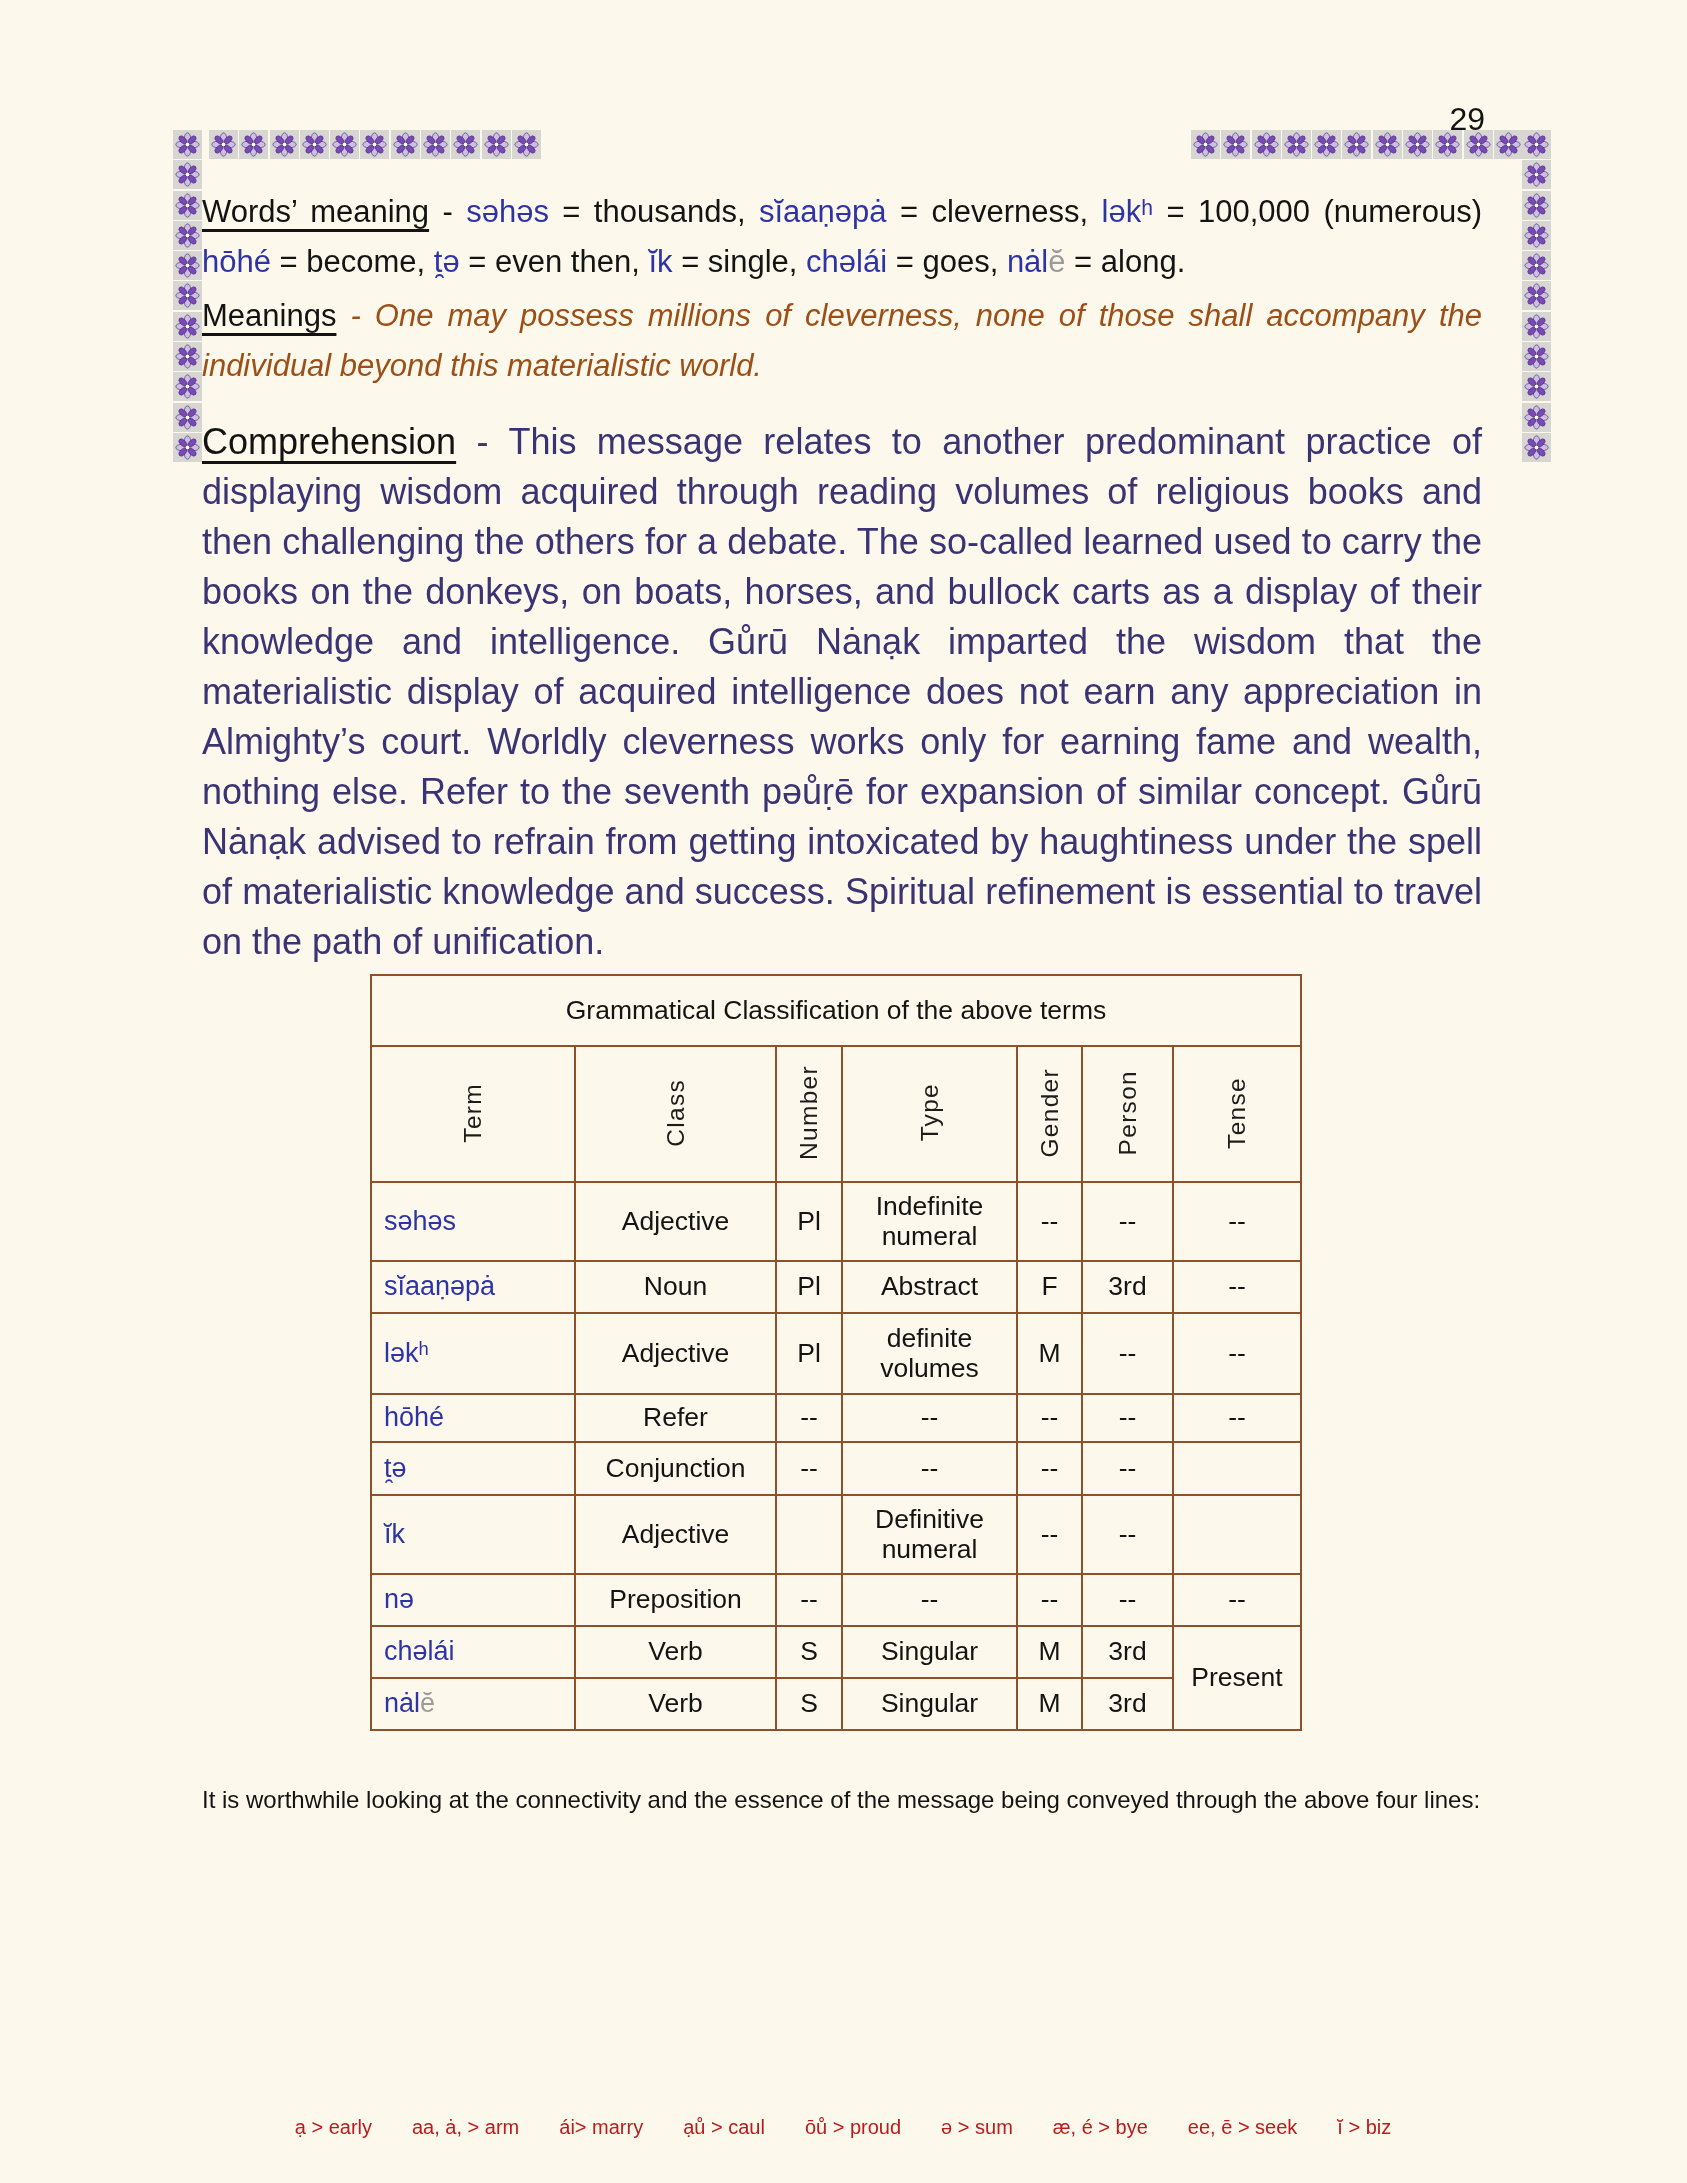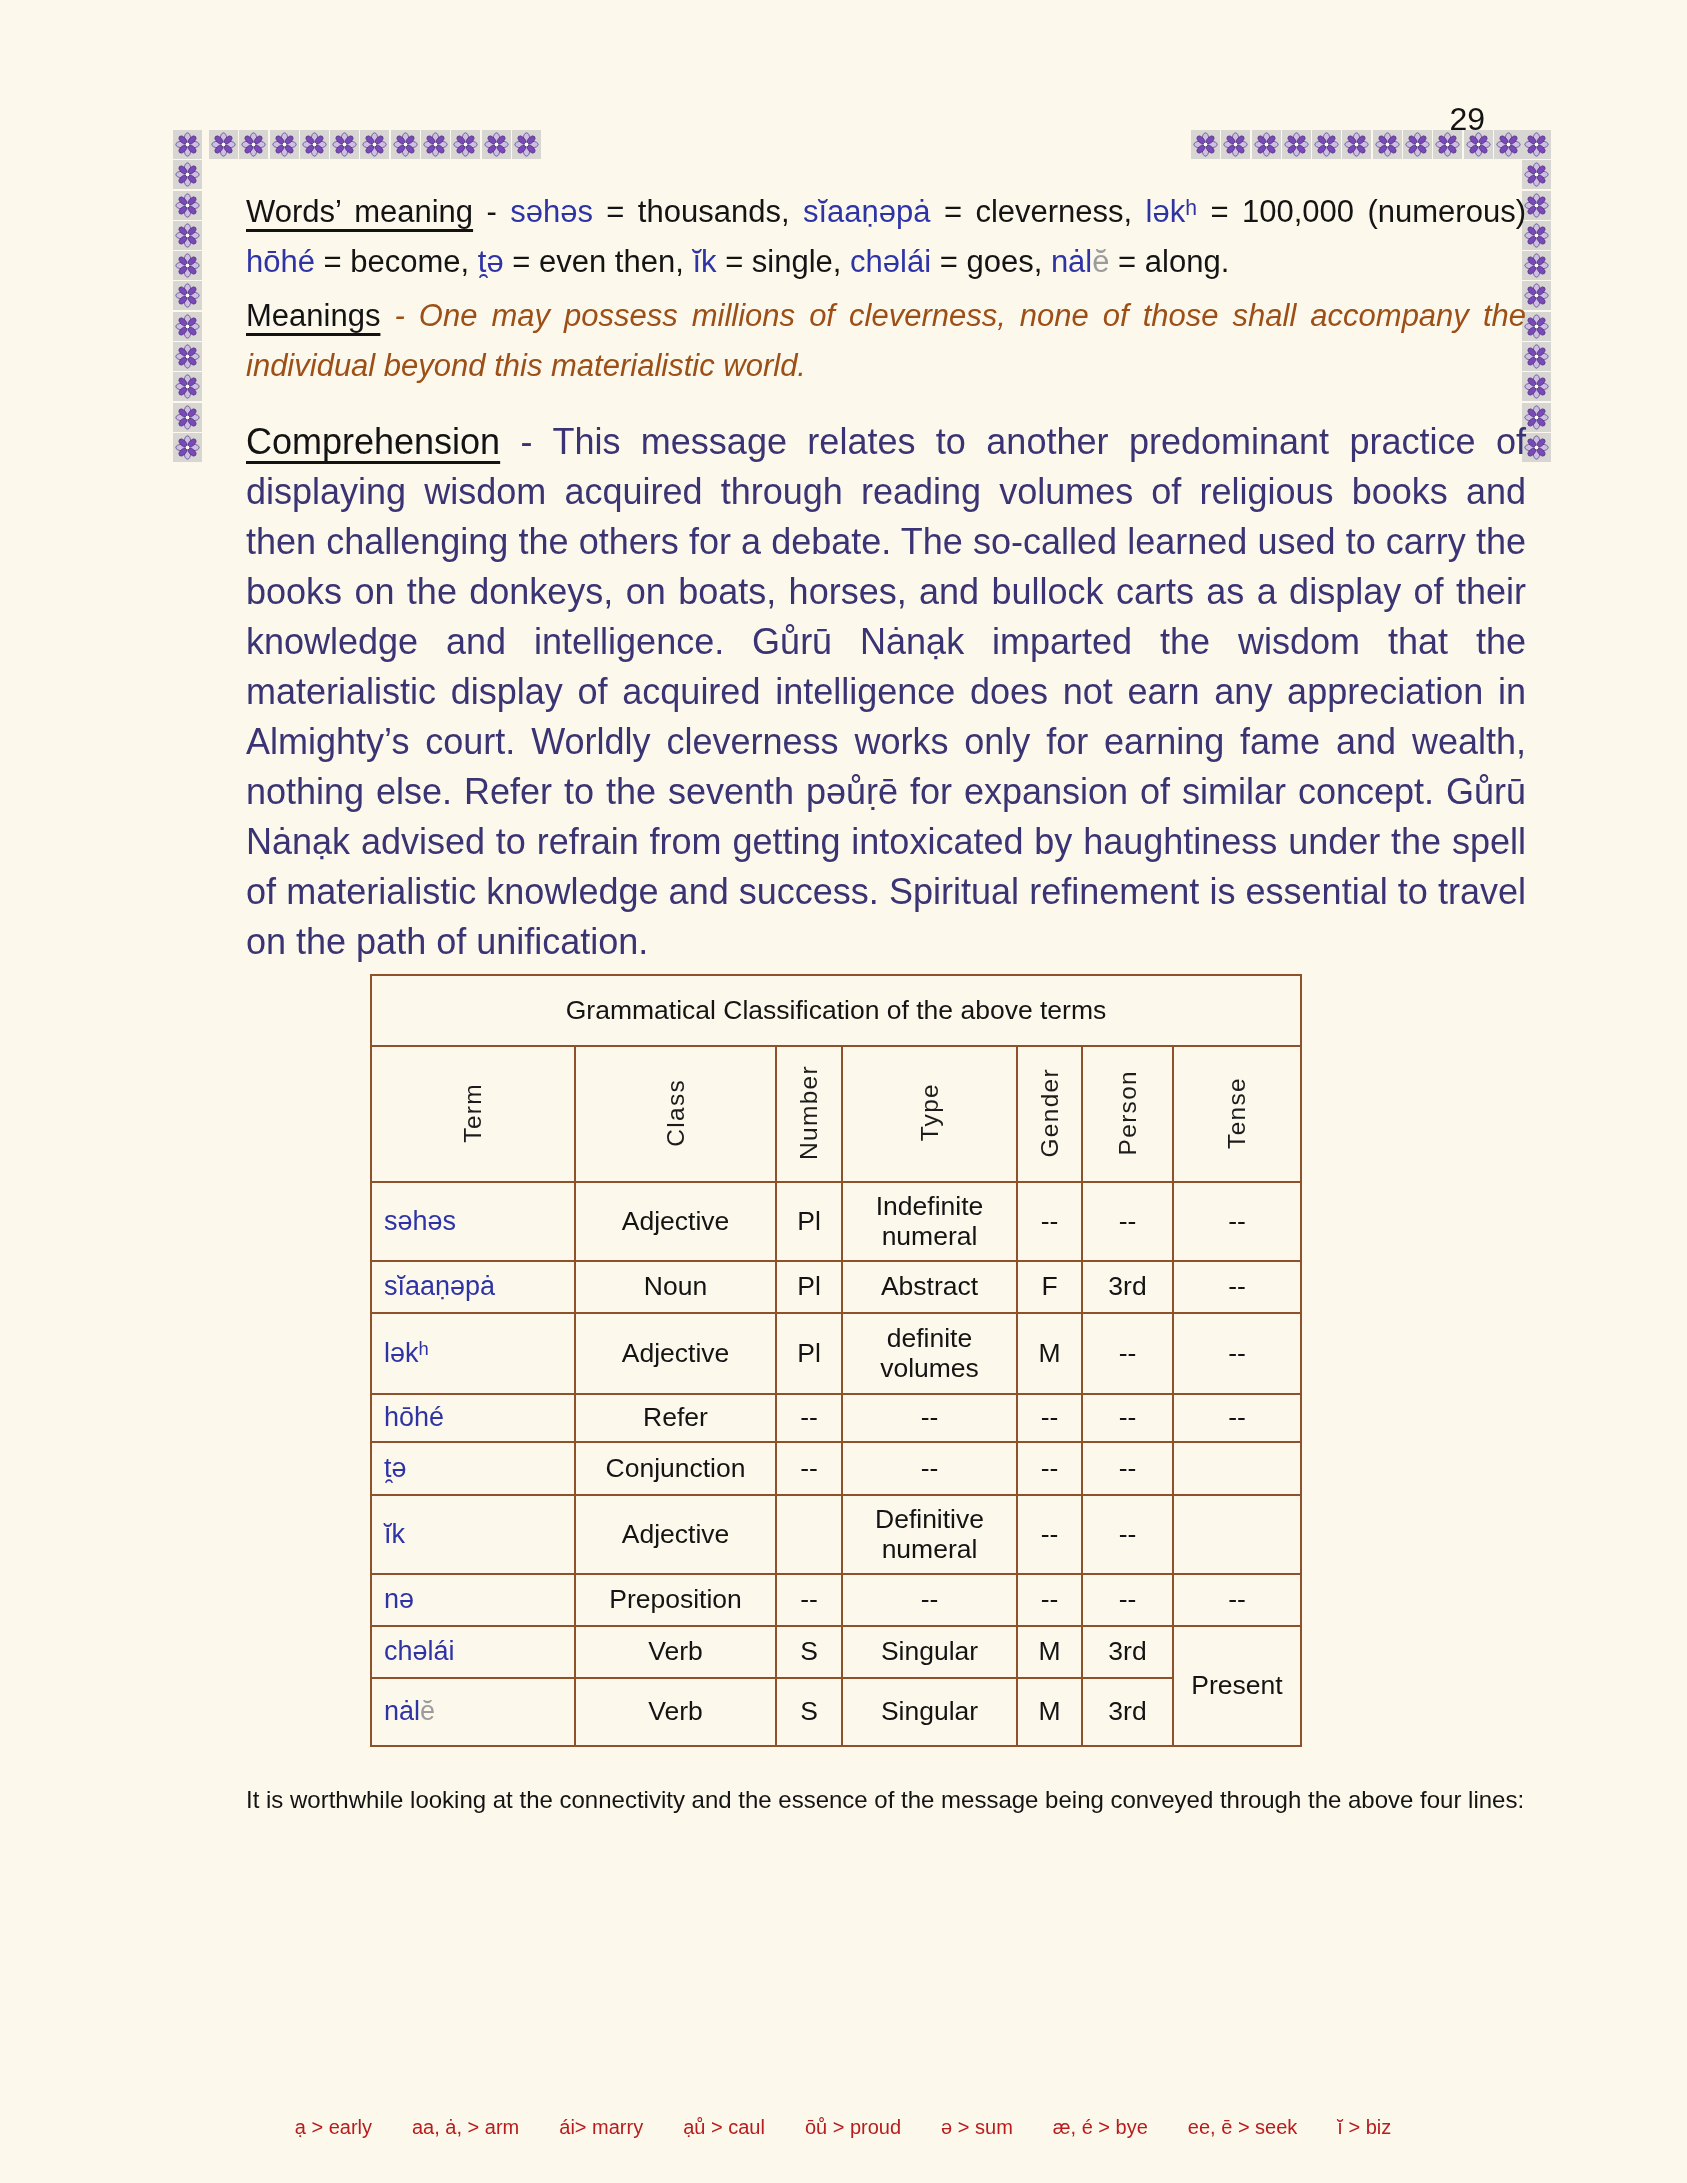--- a/index.html
+++ b/index.html
@@ -10,21 +10,21 @@
   .page-number{position:absolute;top:101px;left:202px;width:1283px;text-align:right;
     font-size:32px;color:#131313;}
 
   
   .fl-row{position:absolute;display:flex;flex-direction:row;gap:1.3px;}
   .fl-col{position:absolute;display:flex;flex-direction:column;gap:1.3px;}
   .fl-tile{width:29px;height:29px;background:#d8d6d3;display:flex;align-items:center;justify-content:center;flex:0 0 auto;}
   .fl-tile svg{width:25px;height:25px;display:block;}
 
   
-  .textcol{position:absolute;left:202px;width:1280px;text-align:justify;color:#141414;padding-left:44px;}
+  .textcol{position:absolute;left:202px;width:1280px;text-align:justify;color:#141414;}
   #p1{top:187px;font-size:31px;line-height:50px;}
   #p2{top:291px;font-size:31px;line-height:50px;}
   #p3{top:417px;font-size:36px;line-height:50px;}
   #p4{top:1774px;font-size:24px;line-height:52px;}
 
   .seg-heading{color:#131313;text-decoration:underline;text-decoration-thickness:2.6px;text-underline-offset:6.6px;}
   .seg-black{color:#141414;}
   .seg-blue{color:#2e34a6;}
   .seg-gray{color:#9b9b9b;}
   .seg-brown{color:#9c4f16;font-style:italic;}
@@ -395,21 +395,21 @@
       </tr>
       <tr style="height:52px">
         <td class="term">chəlái</td>
         <td>Verb</td>
         <td>S</td>
         <td>Singular</td>
         <td>M</td>
         <td>3rd</td>
         <td rowspan="2">Present</td>
       </tr>
-      <tr style="height:68px">
+      <tr style="height:52px">
         <td class="term"><span class="seg-blue">nȧl</span><span class="seg-gray">ĕ</span></td>
         <td>Verb</td>
         <td>S</td>
         <td>Singular</td>
         <td>M</td>
         <td>3rd</td>
       </tr>
     </tbody>
   </table>
 

